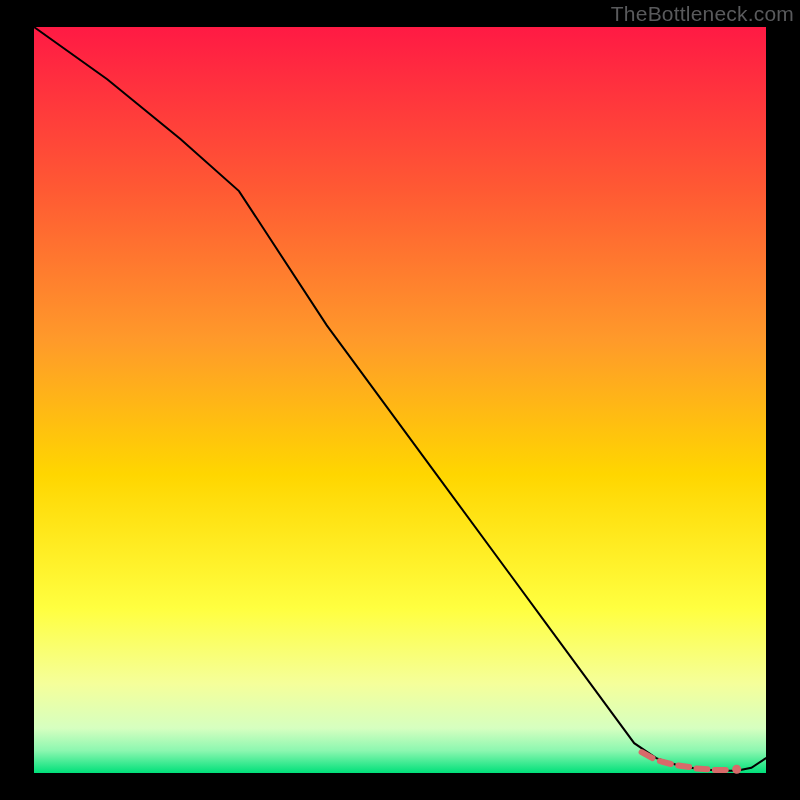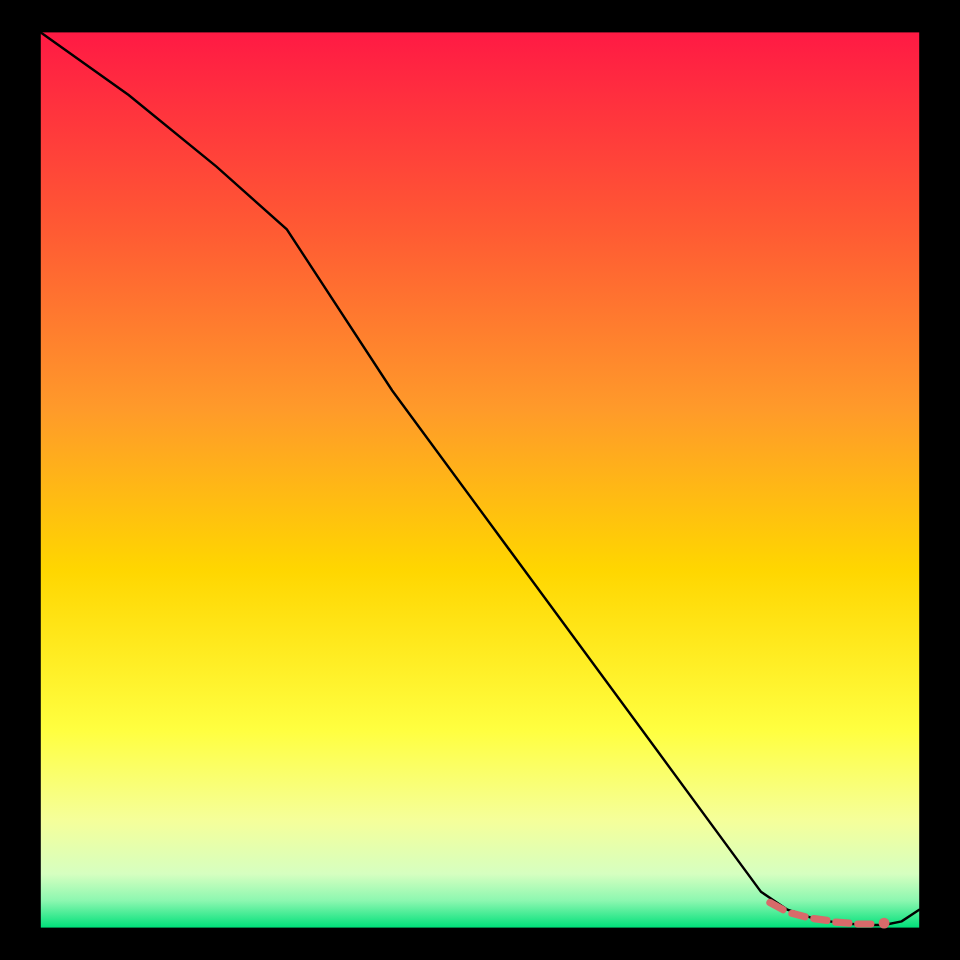--- a/index.html
+++ b/index.html
@@ -34,20 +34,21 @@
     top: 0;
     width: 800px;
     height: 800px;
     display: block;
   }
 </style>
 </head>
 <body>
 
 <div class="stage">
+  <div class="watermark">TheBottleneck.com</div>
 
   <svg class="plot" viewBox="0 0 800 800">
     <defs>
       <linearGradient id="bgGrad" x1="0" y1="0" x2="0" y2="1">
         <stop id="g0" offset="0%" stop-color="#ff1a44"></stop>
         <stop id="g1" offset="22%" stop-color="#ff5a33"></stop>
         <stop id="g2" offset="42%" stop-color="#ff9a2a"></stop>
         <stop id="g3" offset="60%" stop-color="#ffd600"></stop>
         <stop id="g4" offset="78%" stop-color="#ffff40"></stop>
         <stop id="g5" offset="88%" stop-color="#f5ff9a"></stop>

